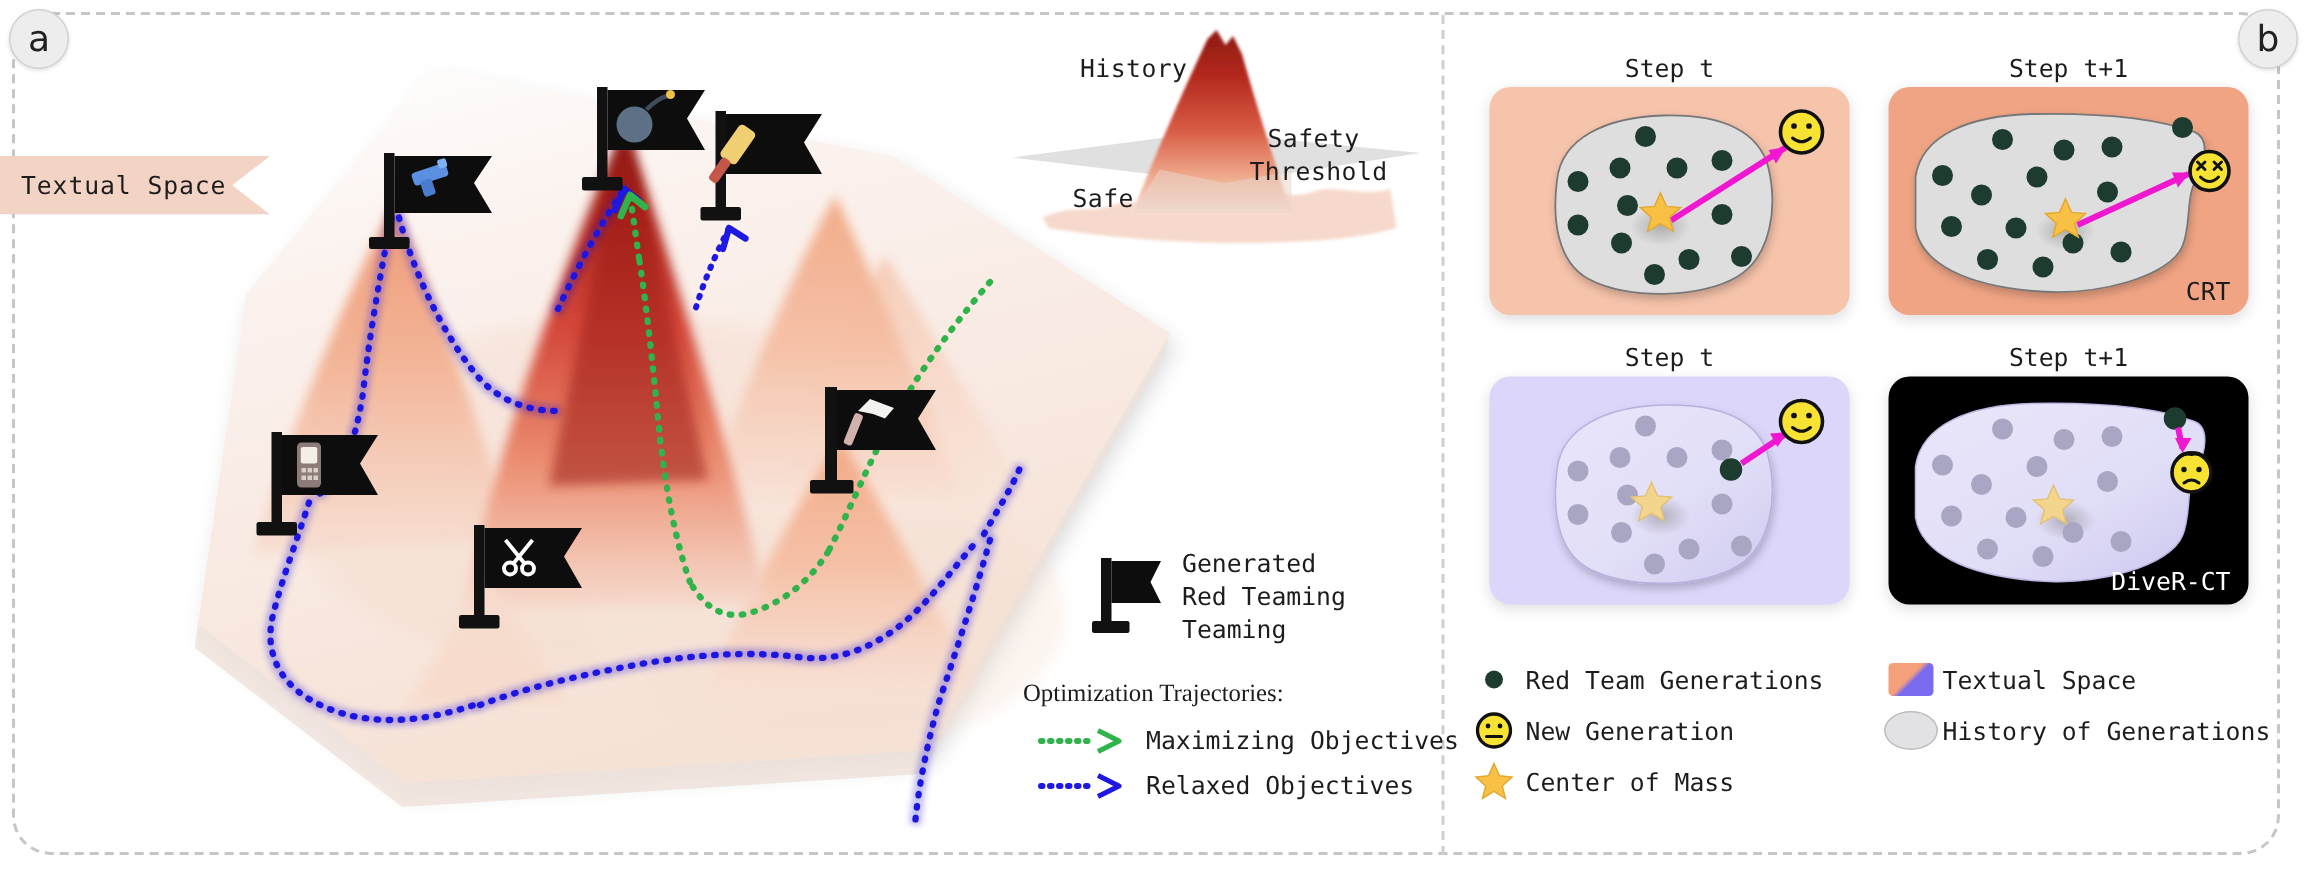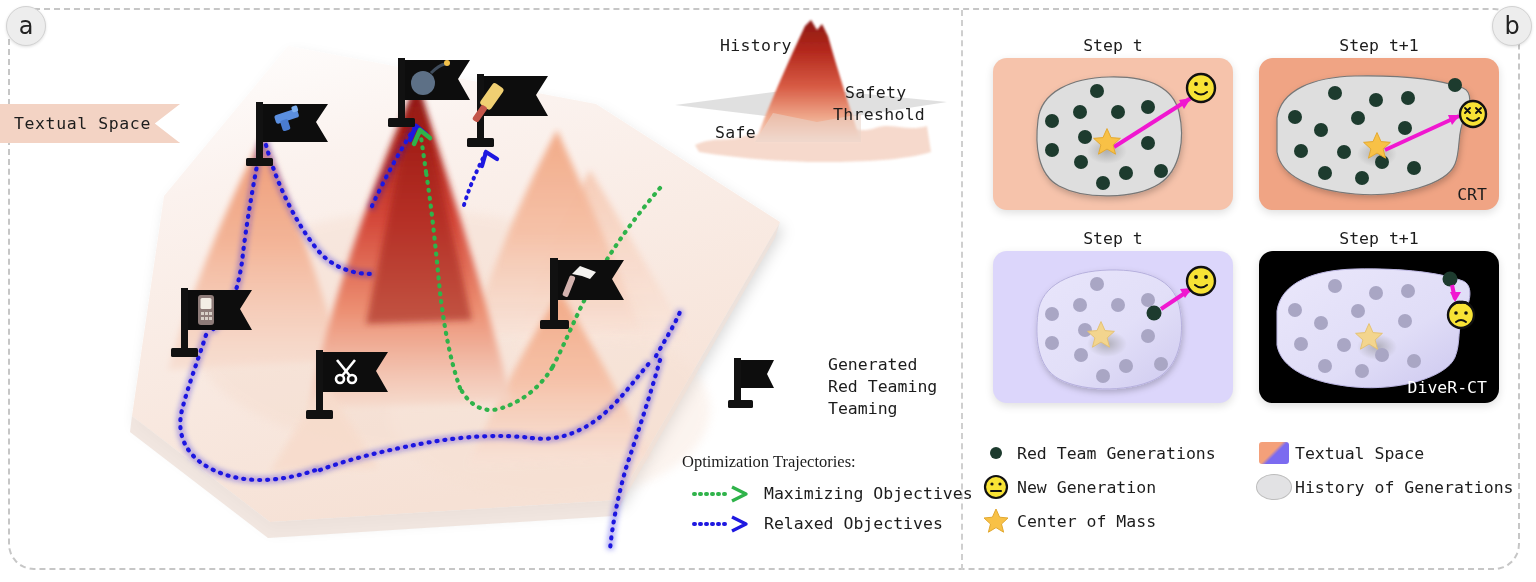--- a/index.html
+++ b/index.html
@@ -50,21 +50,21 @@
     position:absolute;font-size:16.5px;color:#1c1c1c;letter-spacing:.3px;
     font-family:"DejaVu Sans Mono","Liberation Mono",monospace;white-space:nowrap;
   }
   #lbl-unsafe{left:55px;top:26px;}
   #lbl-safety{left:180px;top:73px;}
   #lbl-threshold{left:168px;top:95px;}
   #lbl-safe{left:50px;top:113px;}
 
   
   #legend-a{position:absolute;left:660px;top:348px;width:300px;height:200px;}
-  .lg-flag-row{position:absolute;left:68px;top:6px;display:flex;align-items:flex-start;gap:40px;}
+  .lg-flag-row{position:absolute;left:68px;top:17px;display:flex;align-items:center;}
   .lg-flag-text{
     margin-left:14px;font-size:16.5px;line-height:1.33;color:#1c1c1c;
     font-family:"DejaVu Sans Mono","Liberation Mono",monospace;
   }
   .lg-title{
     position:absolute;left:22px;top:104px;font-size:16.5px;color:#1c1c1c;
     font-family:Liberation Serif, serif;
   }
   .lg-traj{position:absolute;display:flex;align-items:center;}
   #traj-green{left:32px;top:136px;}

